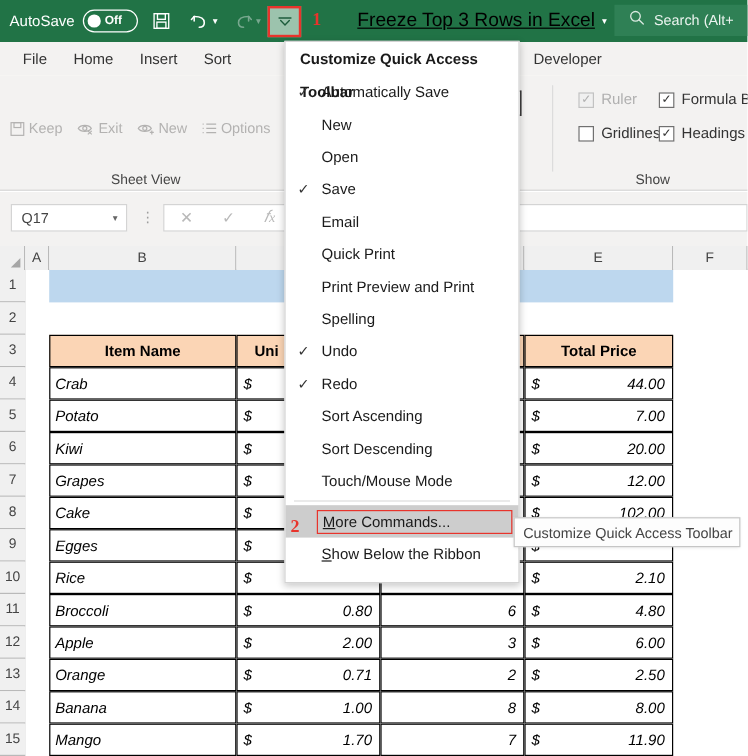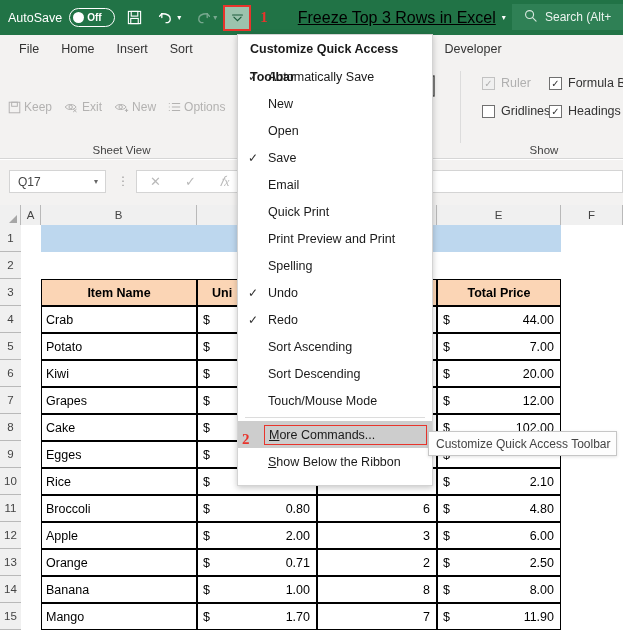--- a/index.html
+++ b/index.html
@@ -160,21 +160,21 @@
     align-items: center; justify-content: center;
     font-size: 16px; color: #222;
   }
   .tbl-hdr {
     position: absolute; background: #fbd5b5; border: 1.6px solid #000;
     display: flex; align-items: center; justify-content: center;
     font-size: 12.5px; font-weight: bold; color: #000;
   }
   .dcell {
     position: absolute; border: 1.3px solid #000; background: #fff;
-    font-size: 12.5px; color: #000; display: flex; align-items: center;
+    font-size: 12.5px; color: #000; display: flex; align-items: center; font-style: italic;
   }
   .dcell.left { padding-left: 4px; }
   .dcell.money { justify-content: space-between; padding: 0 6px 0 5px; }
   .dcell.right { justify-content: flex-end; padding-right: 6px; }
 
   
   .qat-menu {
     position: absolute; left: 237px; top: 34px; width: 196px; height: 452px;
     background: #fff; border: 1px solid #d3d3d3;
     box-shadow: 0 2px 6px rgba(0,0,0,0.22); z-index: 40;

